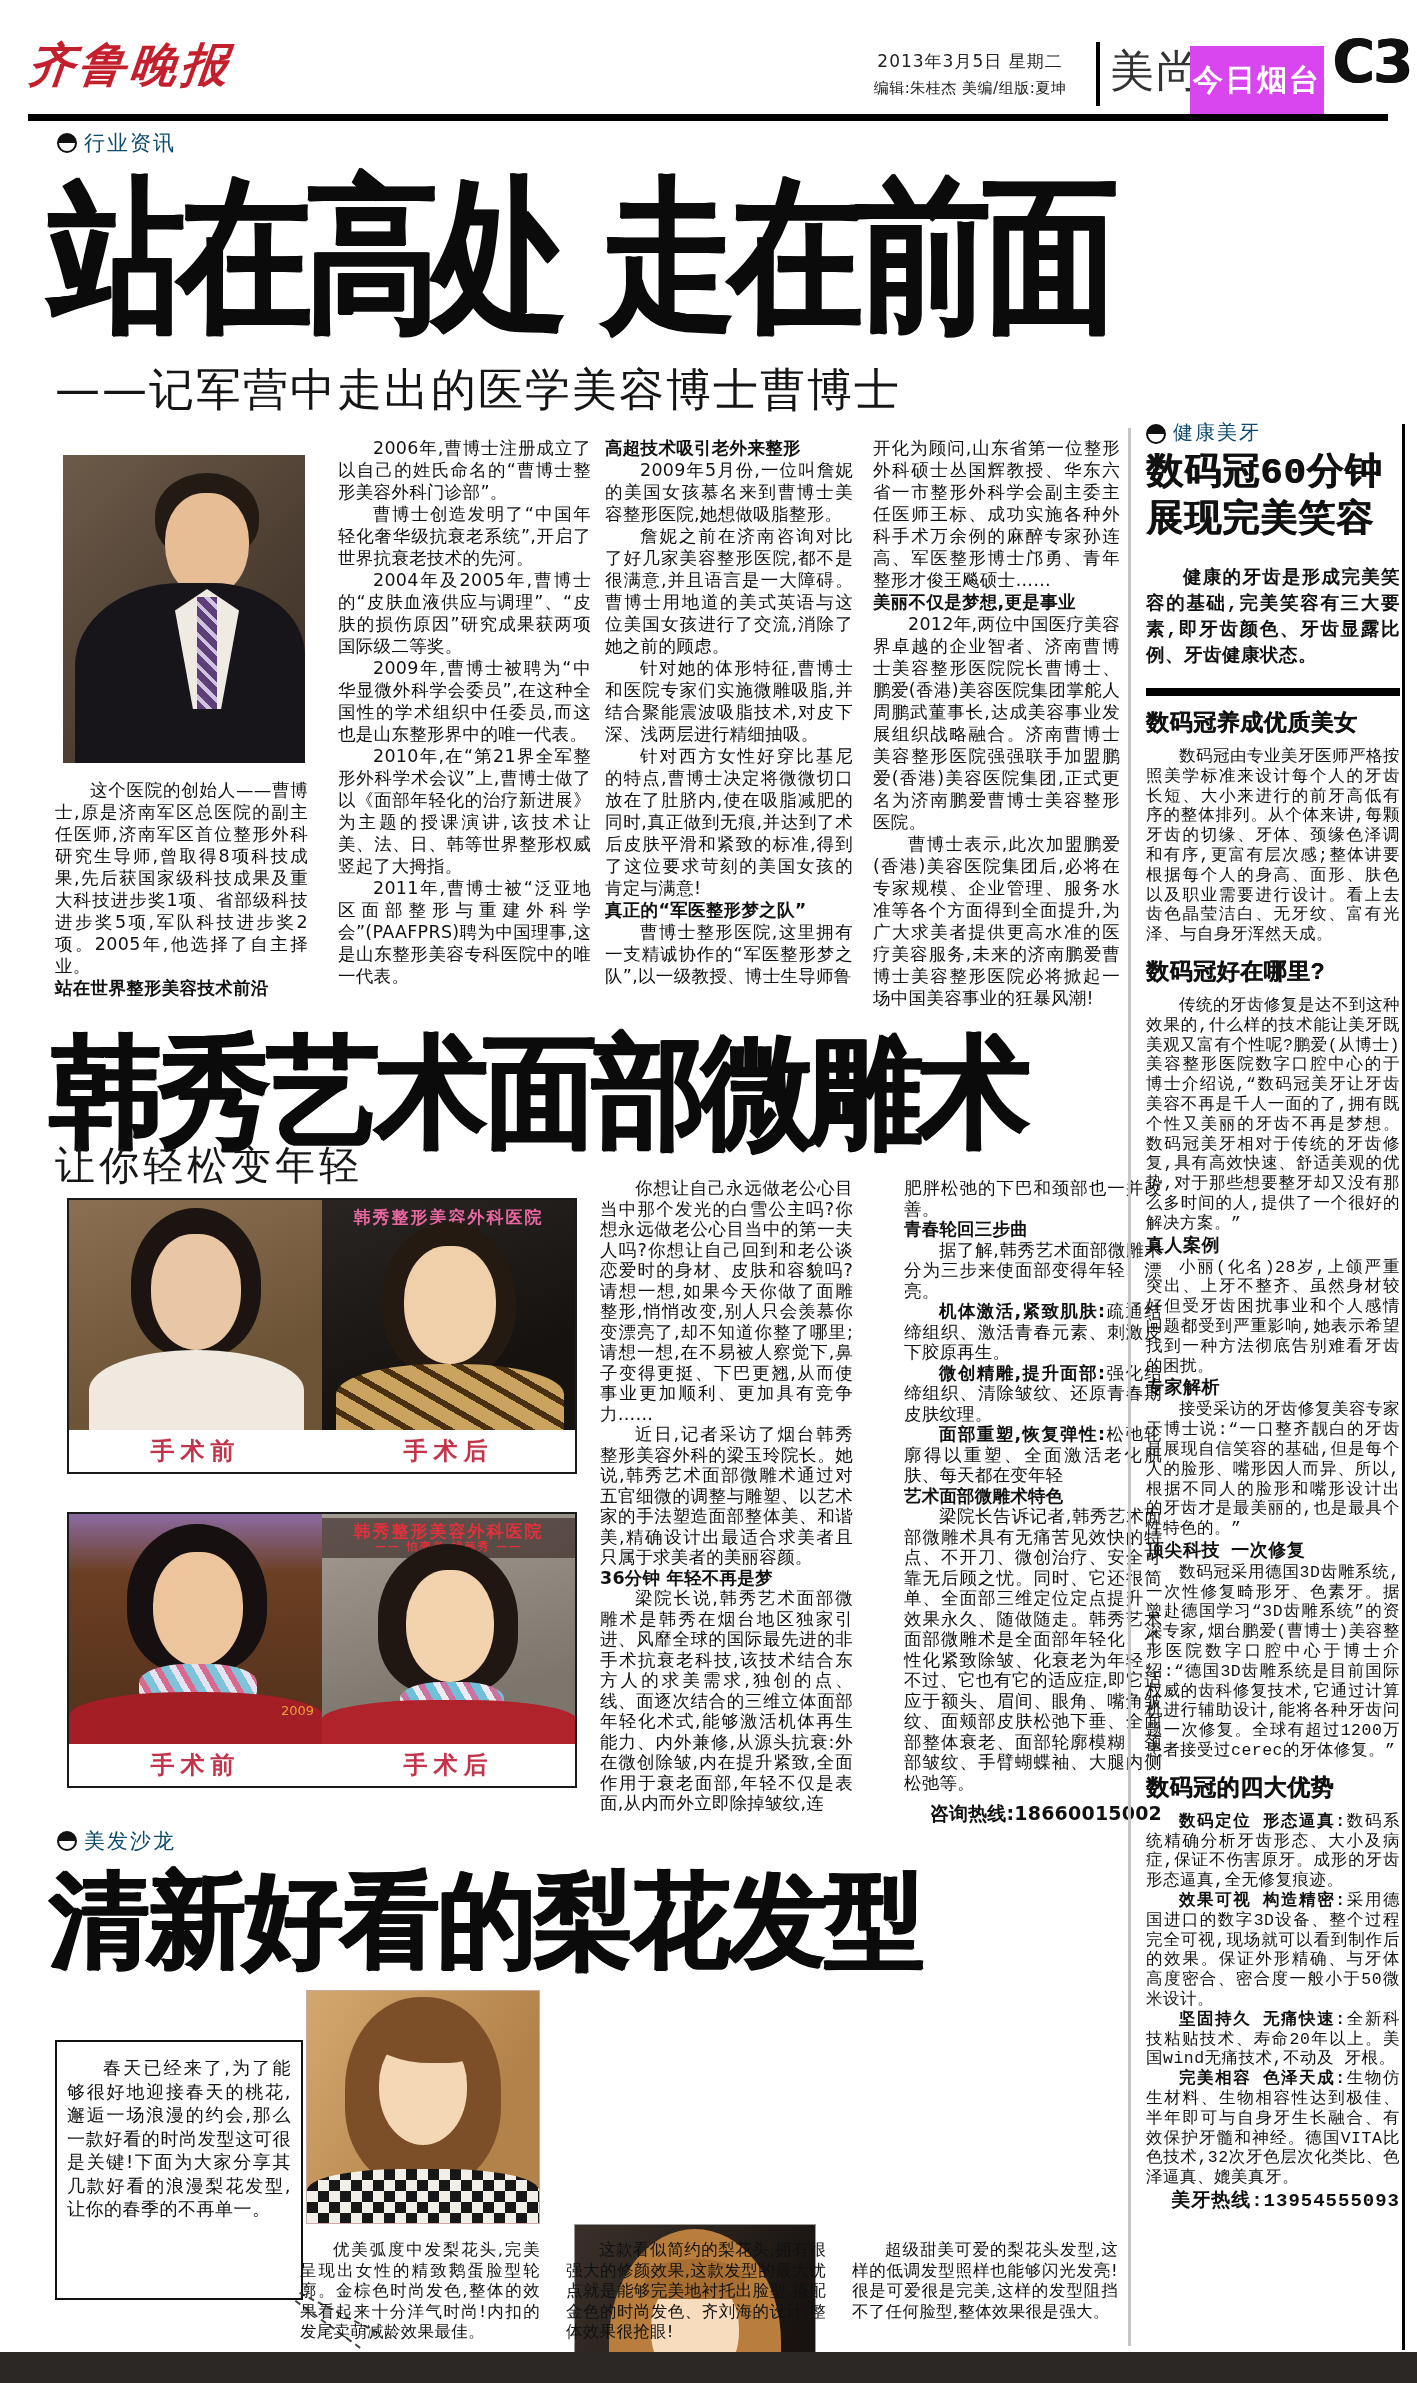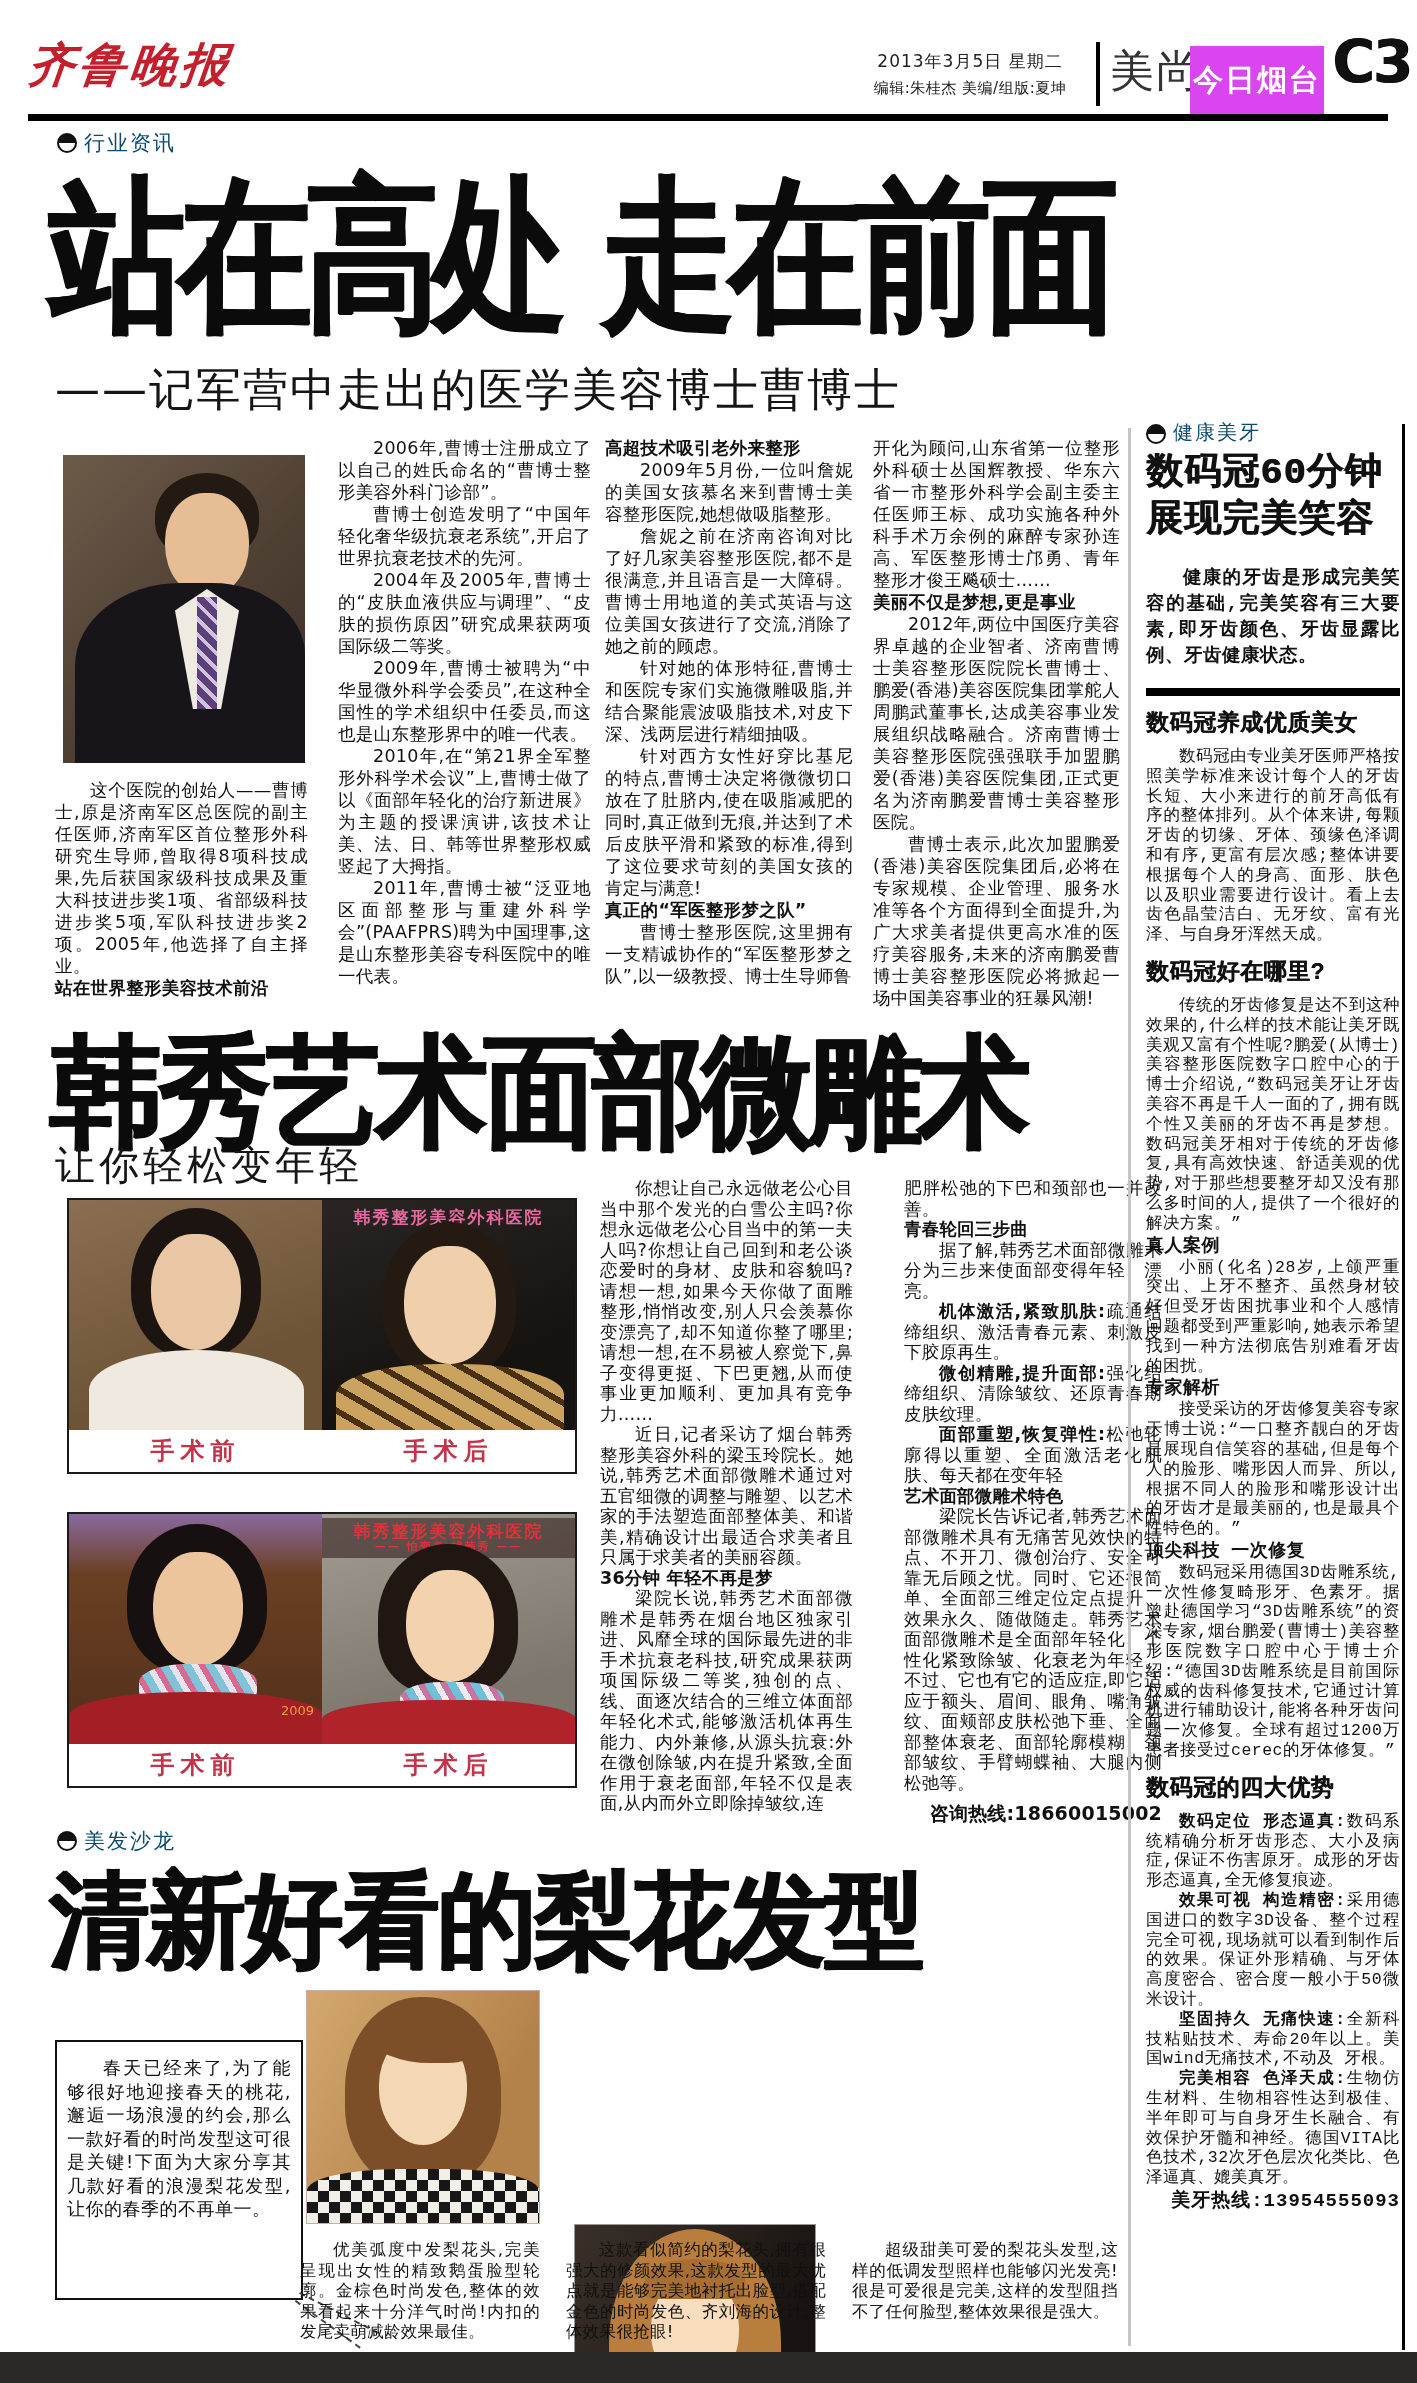--- a/index.html
+++ b/index.html
@@ -149,21 +149,21 @@
     <div class="label-strip" style="flex:1;align-items:center;">
       <div>手术前</div>
       <div>手术后</div>
     </div>
   </div>
 
   <div class="abs mcol jp" style="left:600px;top:1178px;width:253px;">
     <p class="ind">你想让自己永远做老公心目当中那个发光的白雪公主吗?你想永远做老公心目当中的第一夫人吗?你想让自己回到和老公谈恋爱时的身材、皮肤和容貌吗?请想一想,如果今天你做了面雕整形,悄悄改变,别人只会羡慕你变漂亮了,却不知道你整了哪里;请想一想,在不易被人察觉下,鼻子变得更挺、下巴更翘,从而使事业更加顺利、更加具有竞争力……</p>
     <p class="ind">近日,记者采访了烟台韩秀整形美容外科的梁玉玲院长。她说,韩秀艺术面部微雕术通过对五官细微的调整与雕塑、以艺术家的手法塑造面部整体美、和谐美,精确设计出最适合求美者且只属于求美者的美丽容颜。</p>
     <p class="chead">36分钟  年轻不再是梦</p>
-    <p class="ind">梁院长说,韩秀艺术面部微雕术是韩秀在烟台地区独家引进、风靡全球的国际最先进的非手术抗衰老科技,研究成果获两项国际级二等奖,独创的点、线、面逐次结合的三维立体面部年轻化术式,能够激活机体再生能力、内外兼修,从源头抗衰:外在微创除皱,内在提升紧致,全面作用于衰老面部,年轻不仅是表面,从内而外立即除掉皱纹,连</p>
+    <p class="ind">梁院长说,韩秀艺术面部微雕术是韩秀在烟台地区独家引进、风靡全球的国际最先进的非手术抗衰老科技,该技术结合东方人的求美需求,独创的点、线、面逐次结合的三维立体面部年轻化术式,能够激活机体再生能力、内外兼修,从源头抗衰:外在微创除皱,内在提升紧致,全面作用于衰老面部,年轻不仅是表面,从内而外立即除掉皱纹,连</p>
   </div>
 
   <div class="abs mcol jp" style="left:904px;top:1178px;width:258px;">
     <p>肥胖松弛的下巴和颈部也一并改善。</p>
     <p class="chead">青春轮回三步曲</p>
     <p class="ind">据了解,韩秀艺术面部微雕术分为三步来使面部变得年轻、漂亮。</p>
     <p class="ind"><b>机体激活,紧致肌肤:</b><span>疏通结缔组织、激活青春元素、刺激皮下胶原再生。</span></p>
     <p class="ind"><b>微创精雕,提升面部:</b><span>强化结缔组织、清除皱纹、还原青春期皮肤纹理。</span></p>
     <p class="ind"><b>面部重塑,恢复弹性:</b><span>松弛轮廓得以重塑、全面激活老化肌肤、每天都在变年轻</span></p>
     <p class="chead">艺术面部微雕术特色</p>

